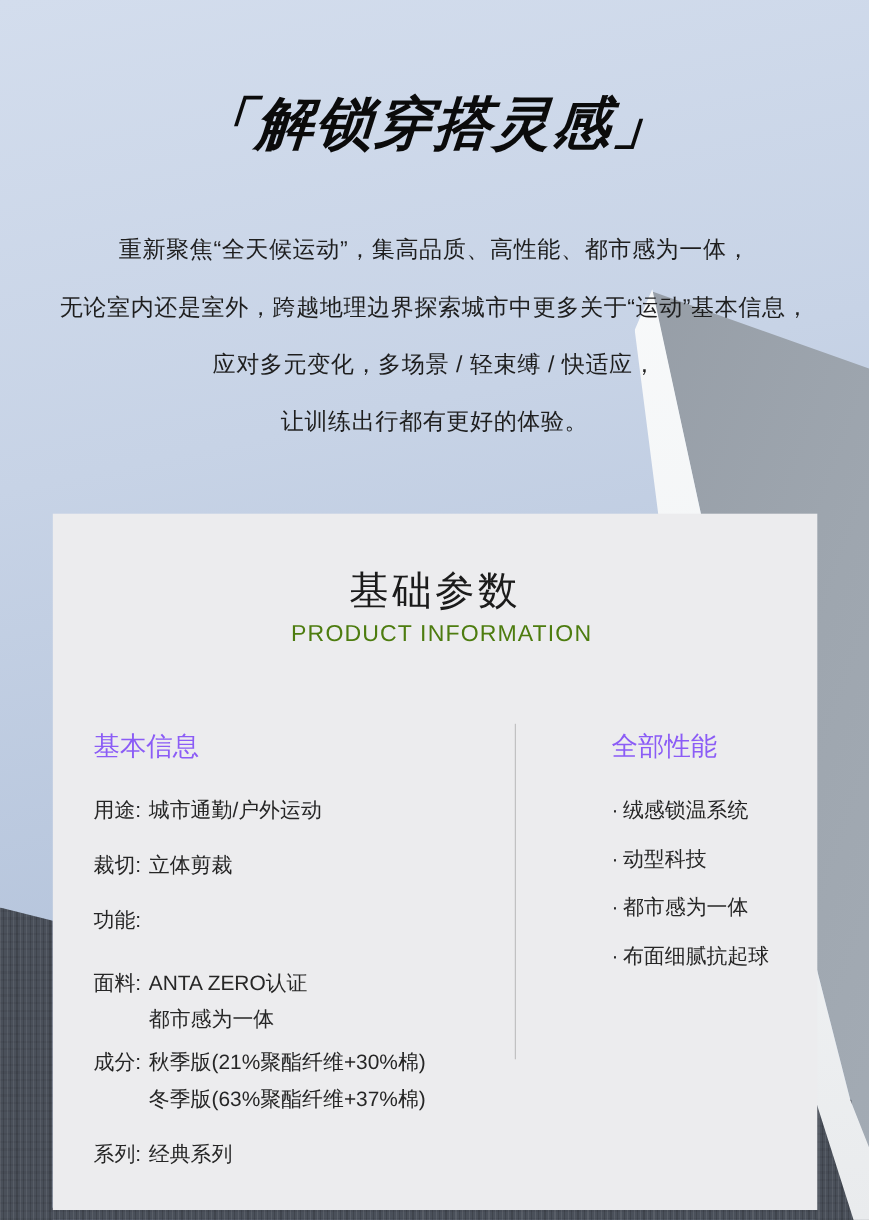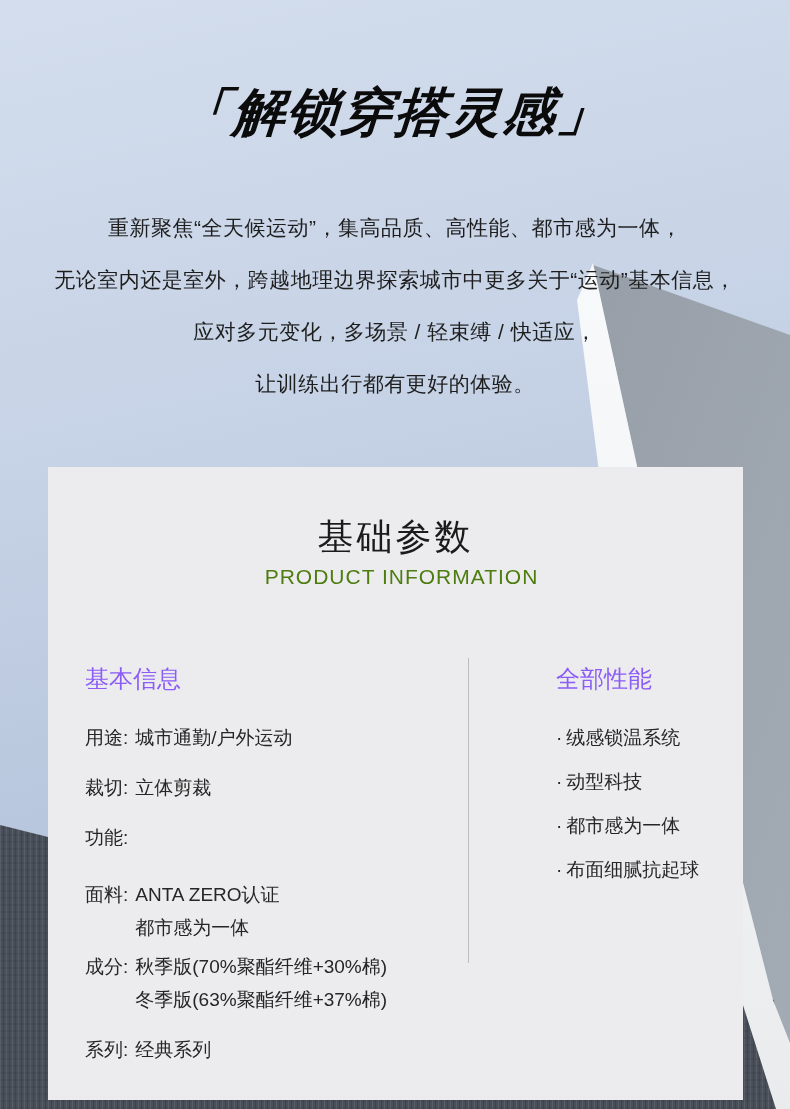--- a/index.html
+++ b/index.html
@@ -127,21 +127,21 @@
           <span class="spec-label">面料:</span>
           <span class="spec-value">
             <span class="spec-line" style="display:block">ANTA ZERO认证</span>
             <span class="spec-line" style="display:block">都市感为一体</span>
           </span>
         </div>
 
         <div class="spec-row">
           <span class="spec-label">成分:</span>
           <span class="spec-value">
-            <span class="spec-line" style="display:block">秋季版(70%聚酯纤维+30%棉)</span>
+            <span class="spec-line" style="display:block">秋季版(21%聚酯纤维+30%棉)</span>
             <span class="spec-line" style="display:block">冬季版(63%聚酯纤维+37%棉)</span>
           </span>
         </div>
 
         <div class="spec-row">
           <span class="spec-label">系列:</span>
           <span class="spec-value">
             <span class="spec-line">经典系列</span>
           </span>
         </div>

